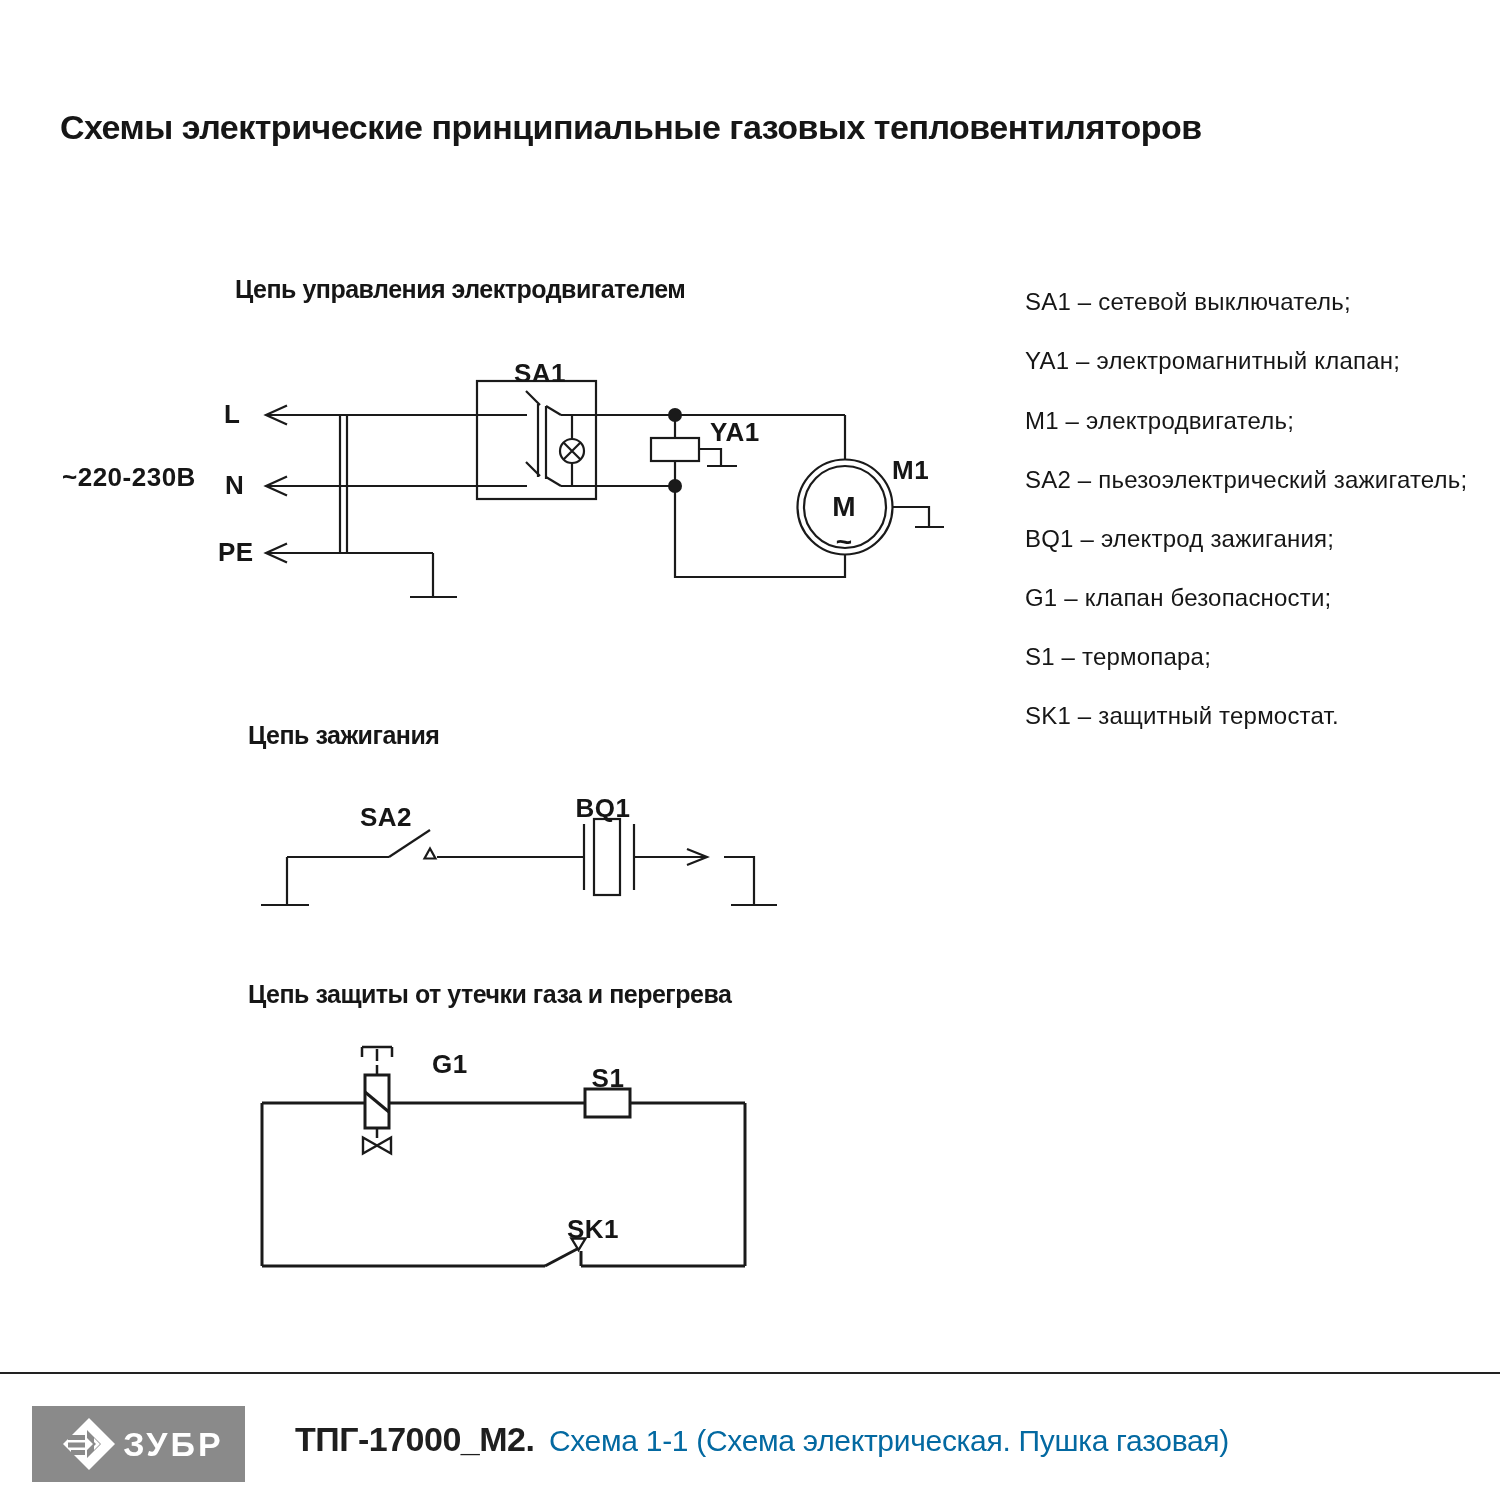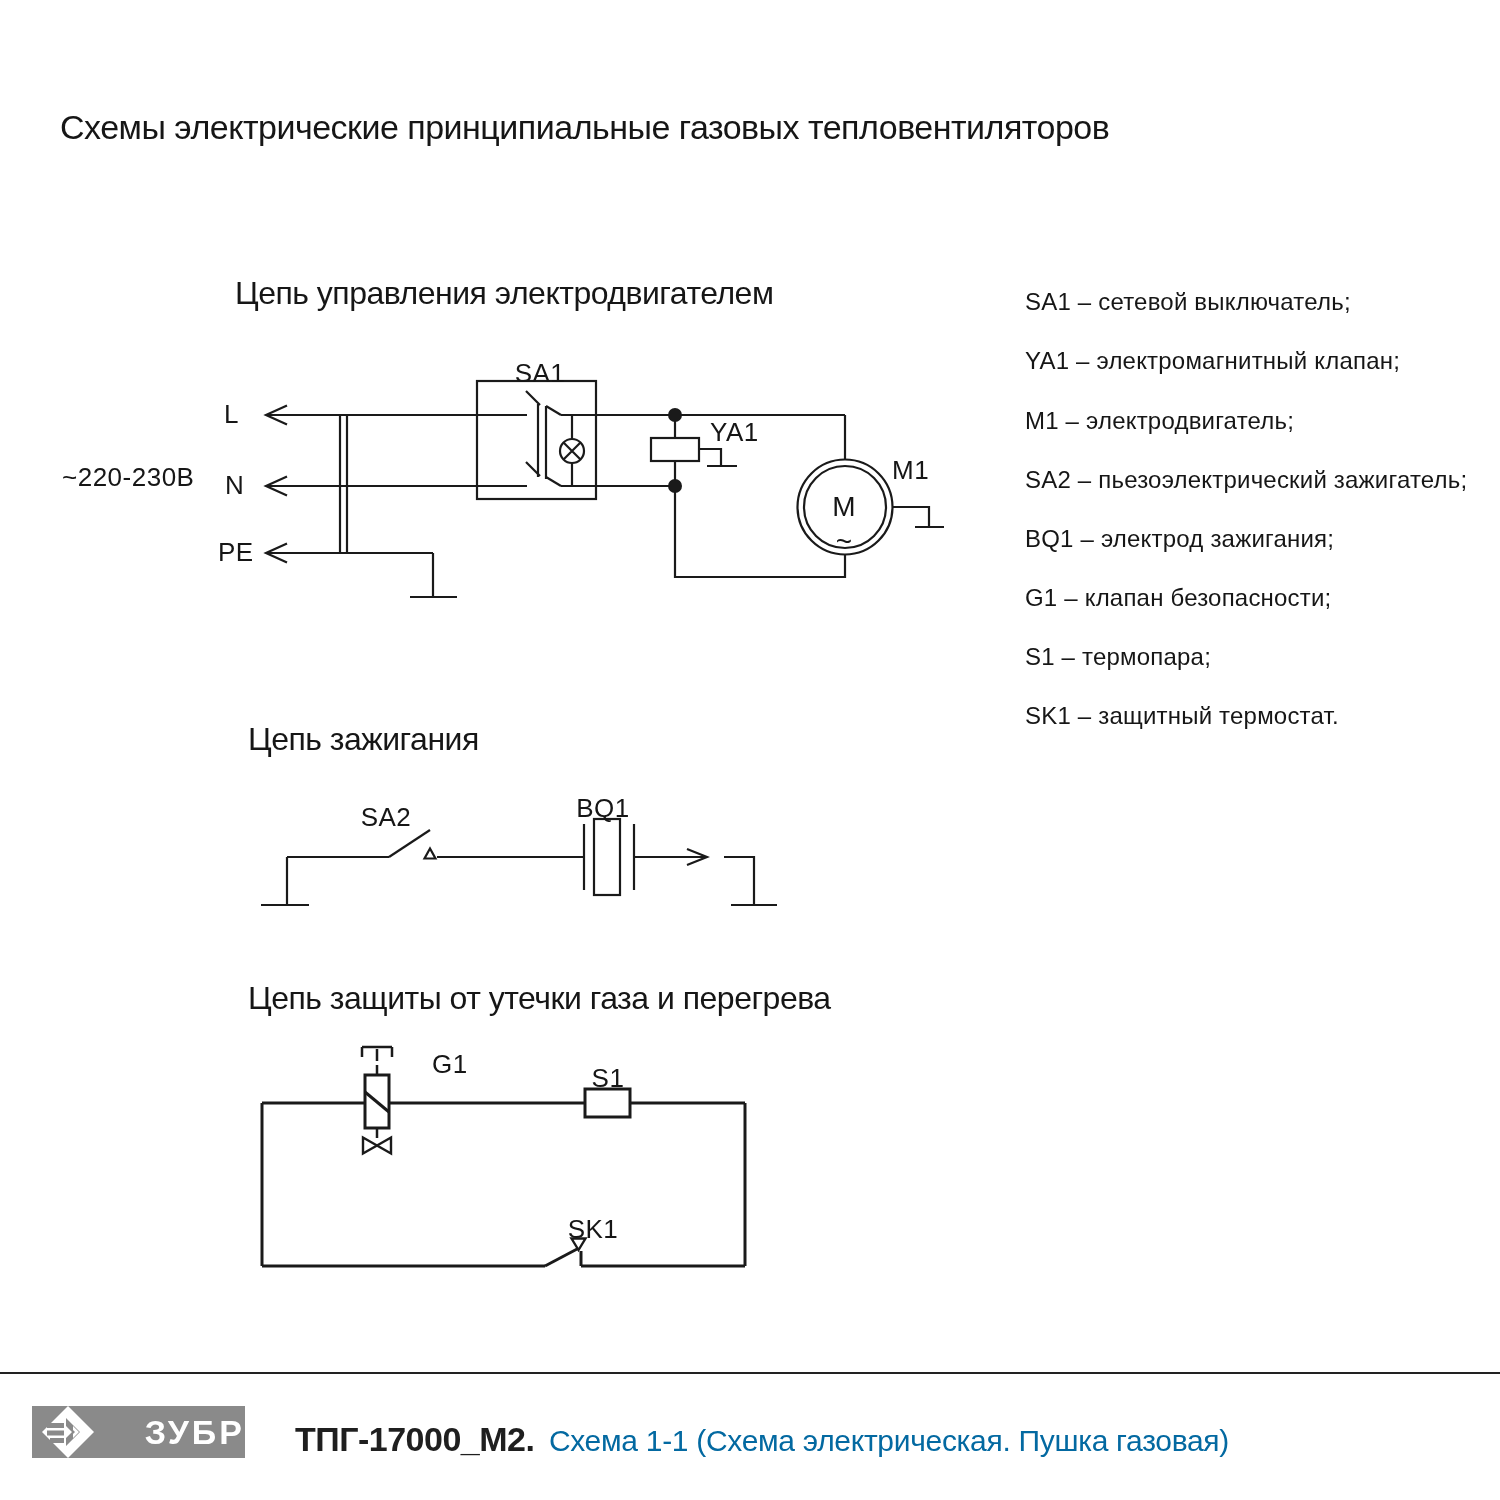--- a/index.html
+++ b/index.html
@@ -1,31 +1,31 @@
 <!DOCTYPE html>
 <html><head>
 <meta charset="utf-8">
 <style>
   html,body{margin:0;padding:0;}
   body{
     width:1500px;height:1500px;position:relative;background:#ffffff;
     font-family:"Liberation Sans","DejaVu Sans",sans-serif;color:#161616;
     overflow:hidden;
   }
-  .lbl{position:absolute;white-space:nowrap;line-height:1;color:#161616;}
+  .lbl{position:absolute;white-space:nowrap;line-height:1;color:#161616;font-weight:bold;}
   .ctr{transform:translateX(-50%);margin-top:18px;}
   .title{font-size:34px;letter-spacing:-0.5px;}
-  .heading{font-size:32px;letter-spacing:-0.5px;}
+  .heading{font-size:25px;letter-spacing:-0.5px;}
   .comp{font-size:26px;letter-spacing:0.5px;}
   .legend-item{position:absolute;left:1025px;font-size:24px;letter-spacing:0.2px;white-space:nowrap;}
   #schematic{position:absolute;left:0;top:0;}
   .footer-divider{position:absolute;left:0;top:1372px;width:1500px;height:2px;background:#222;}
   .logo{
-    position:absolute;left:32px;top:1406px;width:213px;height:52px;
-    background:#8a8a8a;display:flex;align-items:center;justify-content:space-between;
+    position:absolute;left:32px;top:1406px;width:213px;height:76px;
+    background:#8a8a8a;display:flex;align-items:center;justify-content:center;
   }
   .logo-icon{margin-left:8px;}
   .logo-text{color:#ffffff;font-weight:bold;font-size:34px;letter-spacing:3px;margin-left:6px;}
   .footer-line{position:absolute;left:295px;top:1420px;white-space:nowrap;}
   .footer-model{font-size:34px;font-weight:600;color:#1f1f1f;letter-spacing:-0.5px;}
   .footer-caption{font-size:30px;font-weight:300;color:#0369a1;letter-spacing:-0.3px;margin-left:10px;}
 </style>
 </head>
 <body>
 

